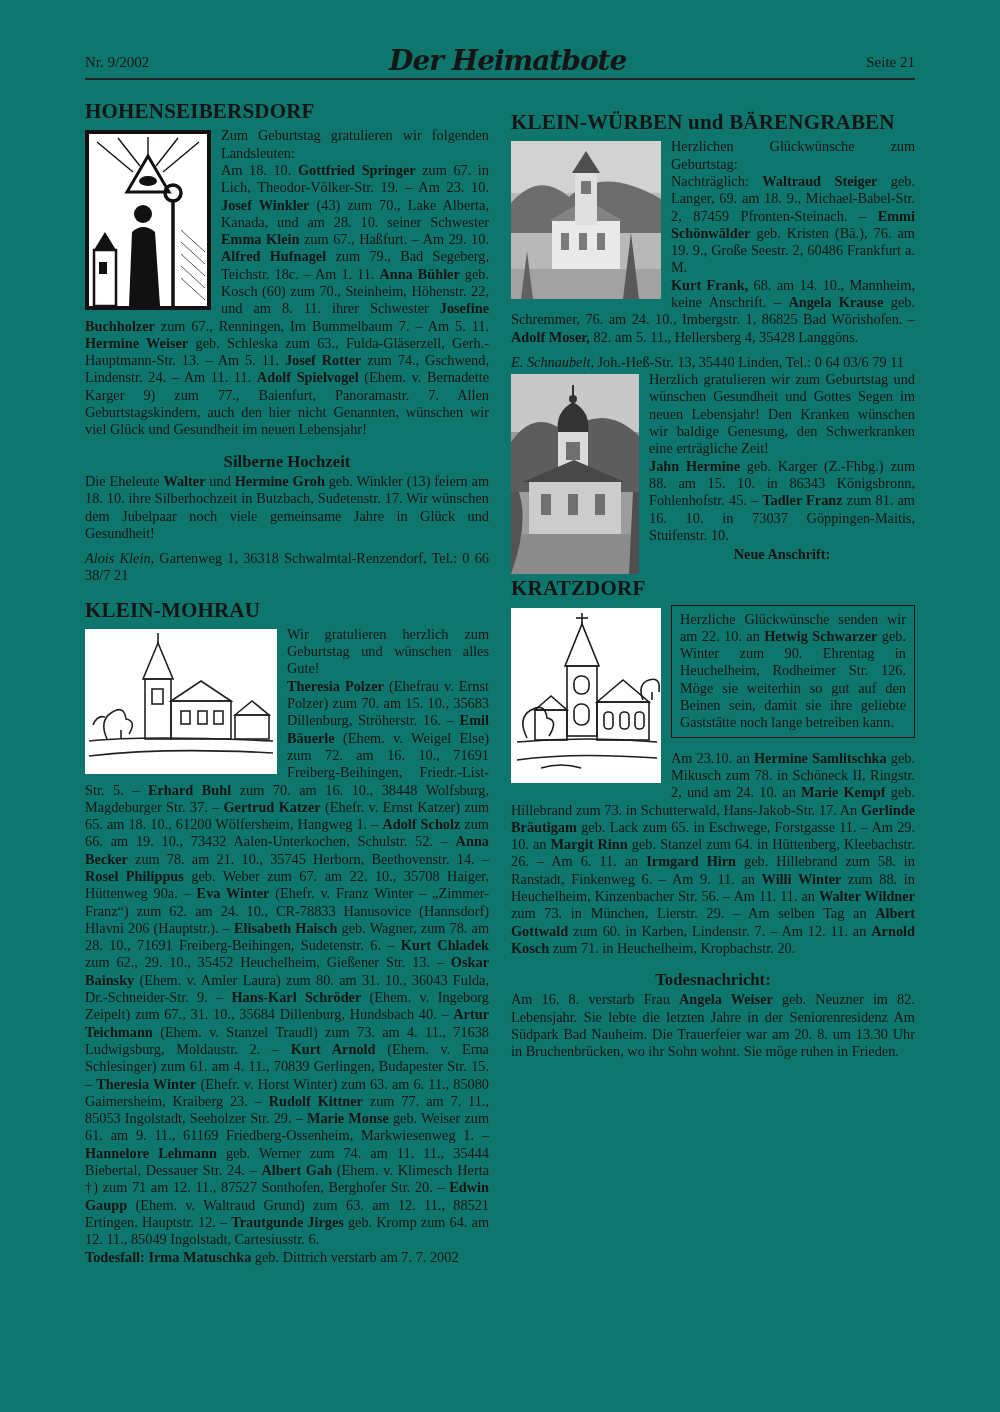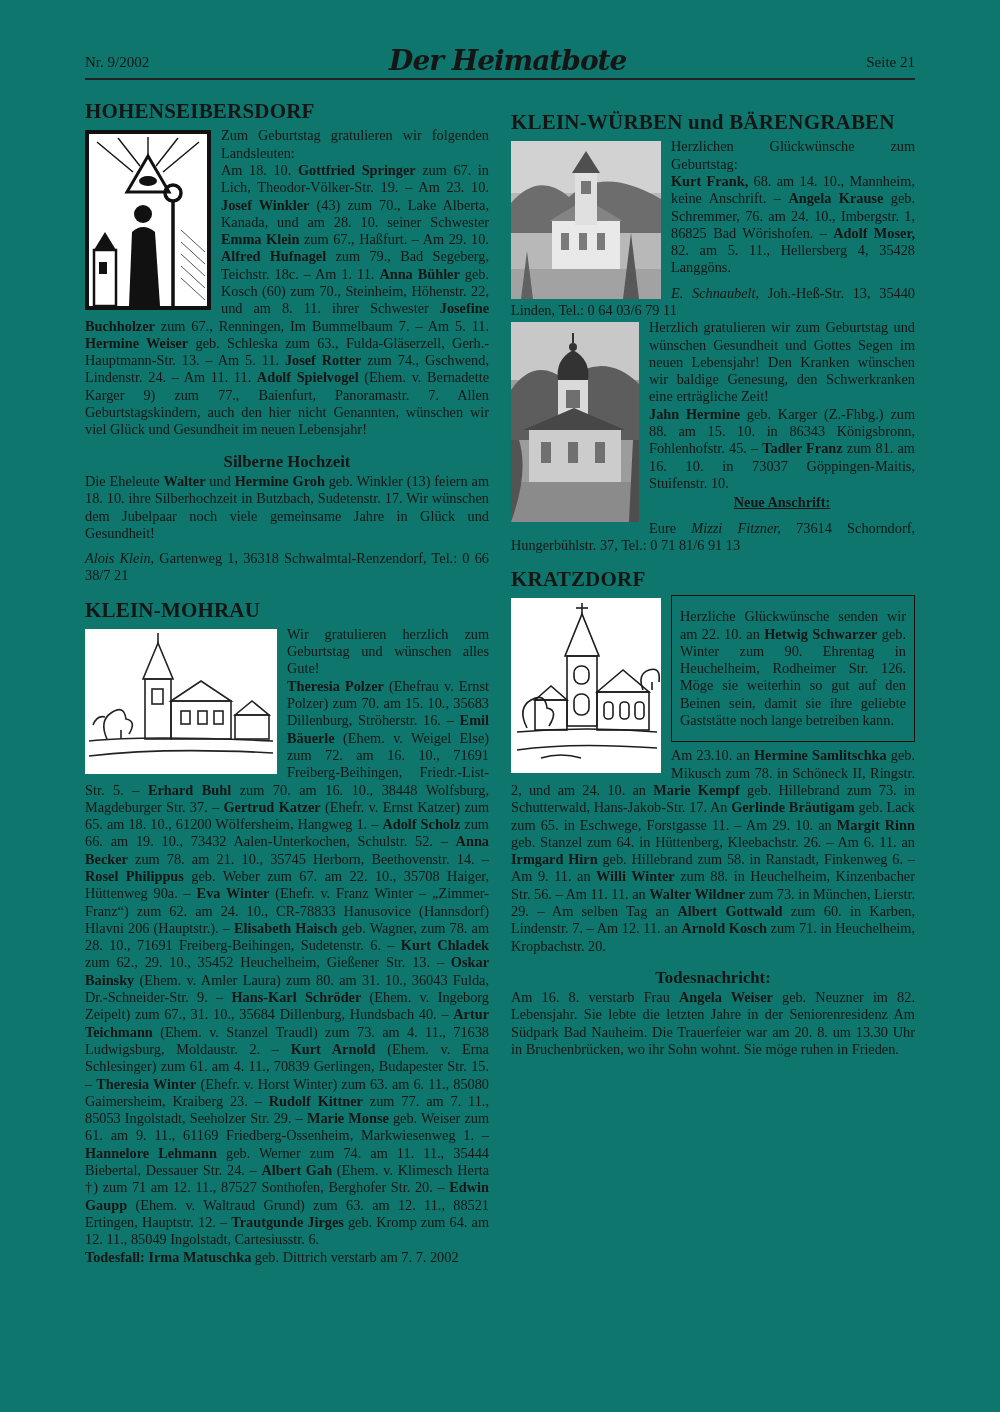--- a/index.html
+++ b/index.html
@@ -25,25 +25,25 @@
     font-size:21px; font-weight:bold; text-align:left;
     margin:13px 0 4px 0; letter-spacing:.2px; line-height:1.15;
   }
   .sec-title.first { margin-top:2px; }
   .sub-head { font-weight:bold; margin-top:13px; margin-bottom:1px; text-align:center; }
   .float-l { float:left; margin:3px 10px 2px 0; }
   .art svg { display:block; }
   .photo { background:#bdbdbd; }
   .sig { margin-top:8px; }
   .box {
-    border:1.5px solid #111; padding:12px 8px; overflow:hidden;
-    margin:1px 0 5px 0;
+    border:1.5px solid #111; padding:5px 8px; overflow:hidden;
+    margin:1px 0 12px 0;
   }
   .mt { }
-  .mt-s { margin-top:3px;text-decoration:underline; }
+  .mt-s { margin-top:3px; }
   b { font-weight:bold; }
   i { font-style:italic; }
 </style>
 </head>
 <body>
 
 <div class="page">
 
   <header class="masthead-row">
     <span class="issue">Nr. 9/2002</span>
@@ -144,20 +144,21 @@
             <rect x="70" y="40" width="10" height="13" fill="#767676"></rect>
             <rect x="50" y="92" width="8" height="17" fill="#7a7a7a"></rect>
             <rect x="68" y="92" width="8" height="17" fill="#7a7a7a"></rect>
             <rect x="86" y="92" width="8" height="17" fill="#7a7a7a"></rect>
             <rect y="128" width="150" height="30" fill="#a2a2a2"></rect>
             <path d="M112,158 L120,92 L128,158 Z" fill="#585858"></path>
             <path d="M10,158 L16,110 L22,158 Z" fill="#616161"></path>
           </svg>
         </div>
         <p>Herzlichen Glückwünsche zum Geburtstag:</p>
+        <p><span>Nachträglich: </span><b>Waltraud Steiger</b><span> geb. Langer, 69. am 18. 9., Michael-Babel-Str. 2, 87459 Pfronten-Steinach. – </span><b>Emmi Schönwälder</b><span> geb. Kristen (Bä.), 76. am 19. 9., Große Seestr. 2, 60486 Frankfurt a. M.</span></p>
         <p><b>Kurt Frank,</b><span> 68. am 14. 10., Mannheim, keine Anschrift. – </span><b>Angela Krause</b><span> geb. Schremmer, 76. am 24. 10., Imbergstr. 1, 86825 Bad Wörishofen. – </span><b>Adolf Moser,</b><span> 82. am 5. 11., Hellersberg 4, 35428 Langgöns.</span></p>
         <p class="sig"><i>E. Schnaubelt,</i><span> Joh.-Heß-Str. 13, 35440 Linden, Tel.: 0 64 03/6 79 11</span></p>
       </section>
 
       <section>
         <div class="art float-l photo">
           <svg width="128" height="200" viewBox="0 0 128 200" xmlns="http://www.w3.org/2000/svg">
             <rect width="128" height="200" fill="#9c9c9c"></rect>
             <rect width="128" height="58" fill="#c8c8c8"></rect>
             <path d="M0,68 Q24,34 54,58 Q94,28 128,62 L128,118 L0,118 Z" fill="#5d5d5d"></path>
@@ -172,21 +173,20 @@
             <rect x="57" y="120" width="10" height="21" fill="#707070"></rect>
             <rect x="84" y="120" width="10" height="21" fill="#707070"></rect>
             <rect y="160" width="128" height="40" fill="#8b8b8b"></rect>
             <path d="M0,200 Q18,150 8,118 L0,118 Z" fill="#545454"></path>
             <path d="M118,200 L122,118 L128,118 L128,200 Z" fill="#4e4e4e"></path>
           </svg>
         </div>
         <p>Herzlich gratulieren wir zum Geburtstag und wünschen Gesundheit und Gottes Segen im neuen Lebensjahr! Den Kranken wünschen wir baldige Genesung, den Schwerkranken eine erträgliche Zeit!</p>
         <p><b>Jahn Hermine</b><span> geb. Karger (Z.-Fhbg.) zum 88. am 15. 10. in 86343 Königsbronn, Fohlenhofstr. 45. – </span><b>Tadler Franz</b><span> zum 81. am 16. 10. in 73037 Göppingen-Maitis, Stuifenstr. 10.</span></p>
         <p class="sub-head mt-s" style="margin-top:2px;">Neue Anschrift:</p>
-        <p class="sig"><span>Eure </span><i>Mizzi Fitzner,</i><span> 73614 Schorndorf, Hungerbühlstr. 37, Tel.: 0 71 81/6 91 13</span></p>
       </section>
 
       <section>
         <h2 class="sec-title">KRATZDORF</h2>
         <div class="art float-l">
           <svg width="150" height="175" viewBox="0 0 150 175" xmlns="http://www.w3.org/2000/svg">
             <rect width="150" height="175" fill="#ffffff"></rect>
             <g fill="none" stroke="#1d1d1d" stroke-width="1.6">
               <rect x="56" y="58" width="30" height="70"></rect>
               <polygon points="54,58 71,16 88,58"></polygon>

